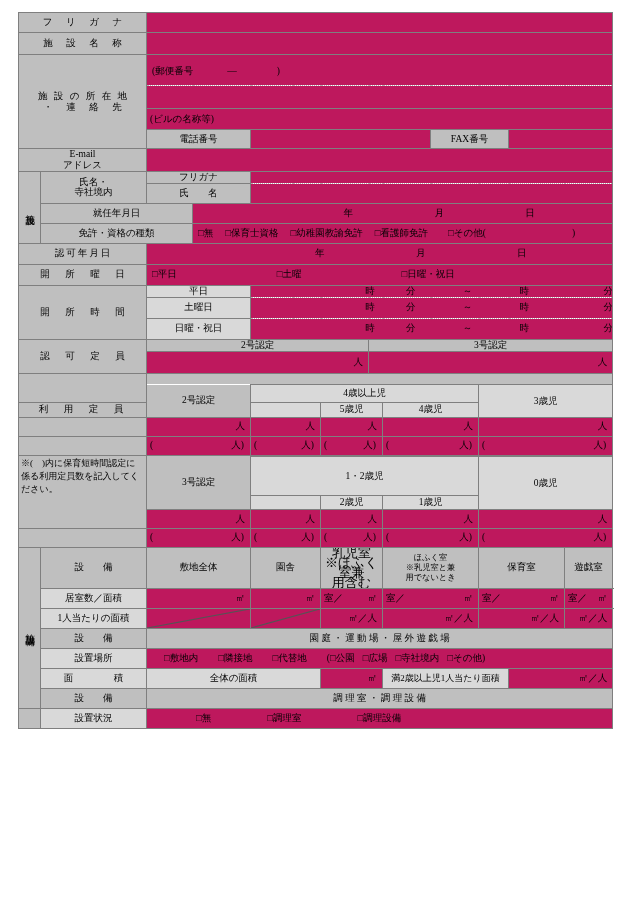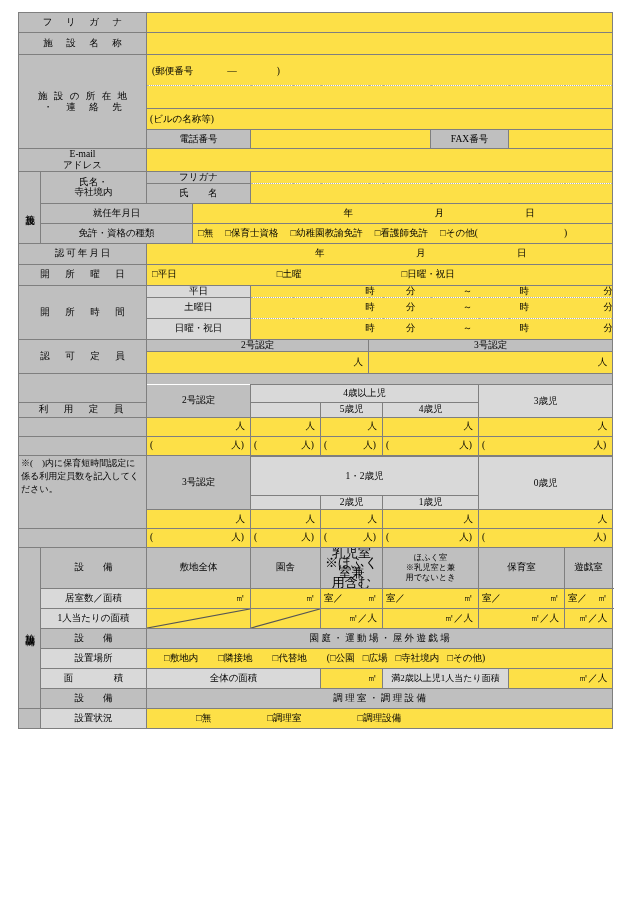--- a/index.html
+++ b/index.html
@@ -39,21 +39,21 @@
   table.form td {
     border: 1px solid #7f7f7f;
     padding: 0 3px;
     vertical-align: middle;
     overflow: hidden;
     word-break: break-all;
   }
   
   .g  { background: #bfbfbf; }   
   .g2 { background: #d9d9d9; }   
-  .w  { background: #fde047; }
+  .w  { background: #be185d; }
 
   
   .c  { text-align: center; }
   .l  { text-align: left; }
   .vt { vertical-align: top; }
   .vb { vertical-align: bottom; }
   .sp3 { letter-spacing: 3px; text-indent: 3px; }
   .sp2 { letter-spacing: 2px; text-indent: 2px; }
 
   
@@ -225,21 +225,21 @@
     </tr>
 
     <tr>
       <td class="g c" colspan="3" style="height:19px">免許・資格の種類</td>
       <td class="w l" colspan="10">
         <div class="opts">
           <span class="cb" style="margin-left:2px">無</span>
           <span class="cb" style="margin-left:12px">保育士資格</span>
           <span class="cb" style="margin-left:12px">幼稚園教諭免許</span>
           <span class="cb" style="margin-left:12px">看護師免許</span>
-          <span class="cb" style="margin-left:12px">その他(</span>
+          <span class="cb" style="margin-left:20px">その他(</span>
           <span style="margin-left:86px">)</span>
         </div>
       </td>
     </tr>
 
     <tr>
       <td class="g c sp2" colspan="3" style="height:20px">認可年月日</td>
       <td class="w" colspan="11">
         <div class="ymd">
           <span class="y">年</span>

